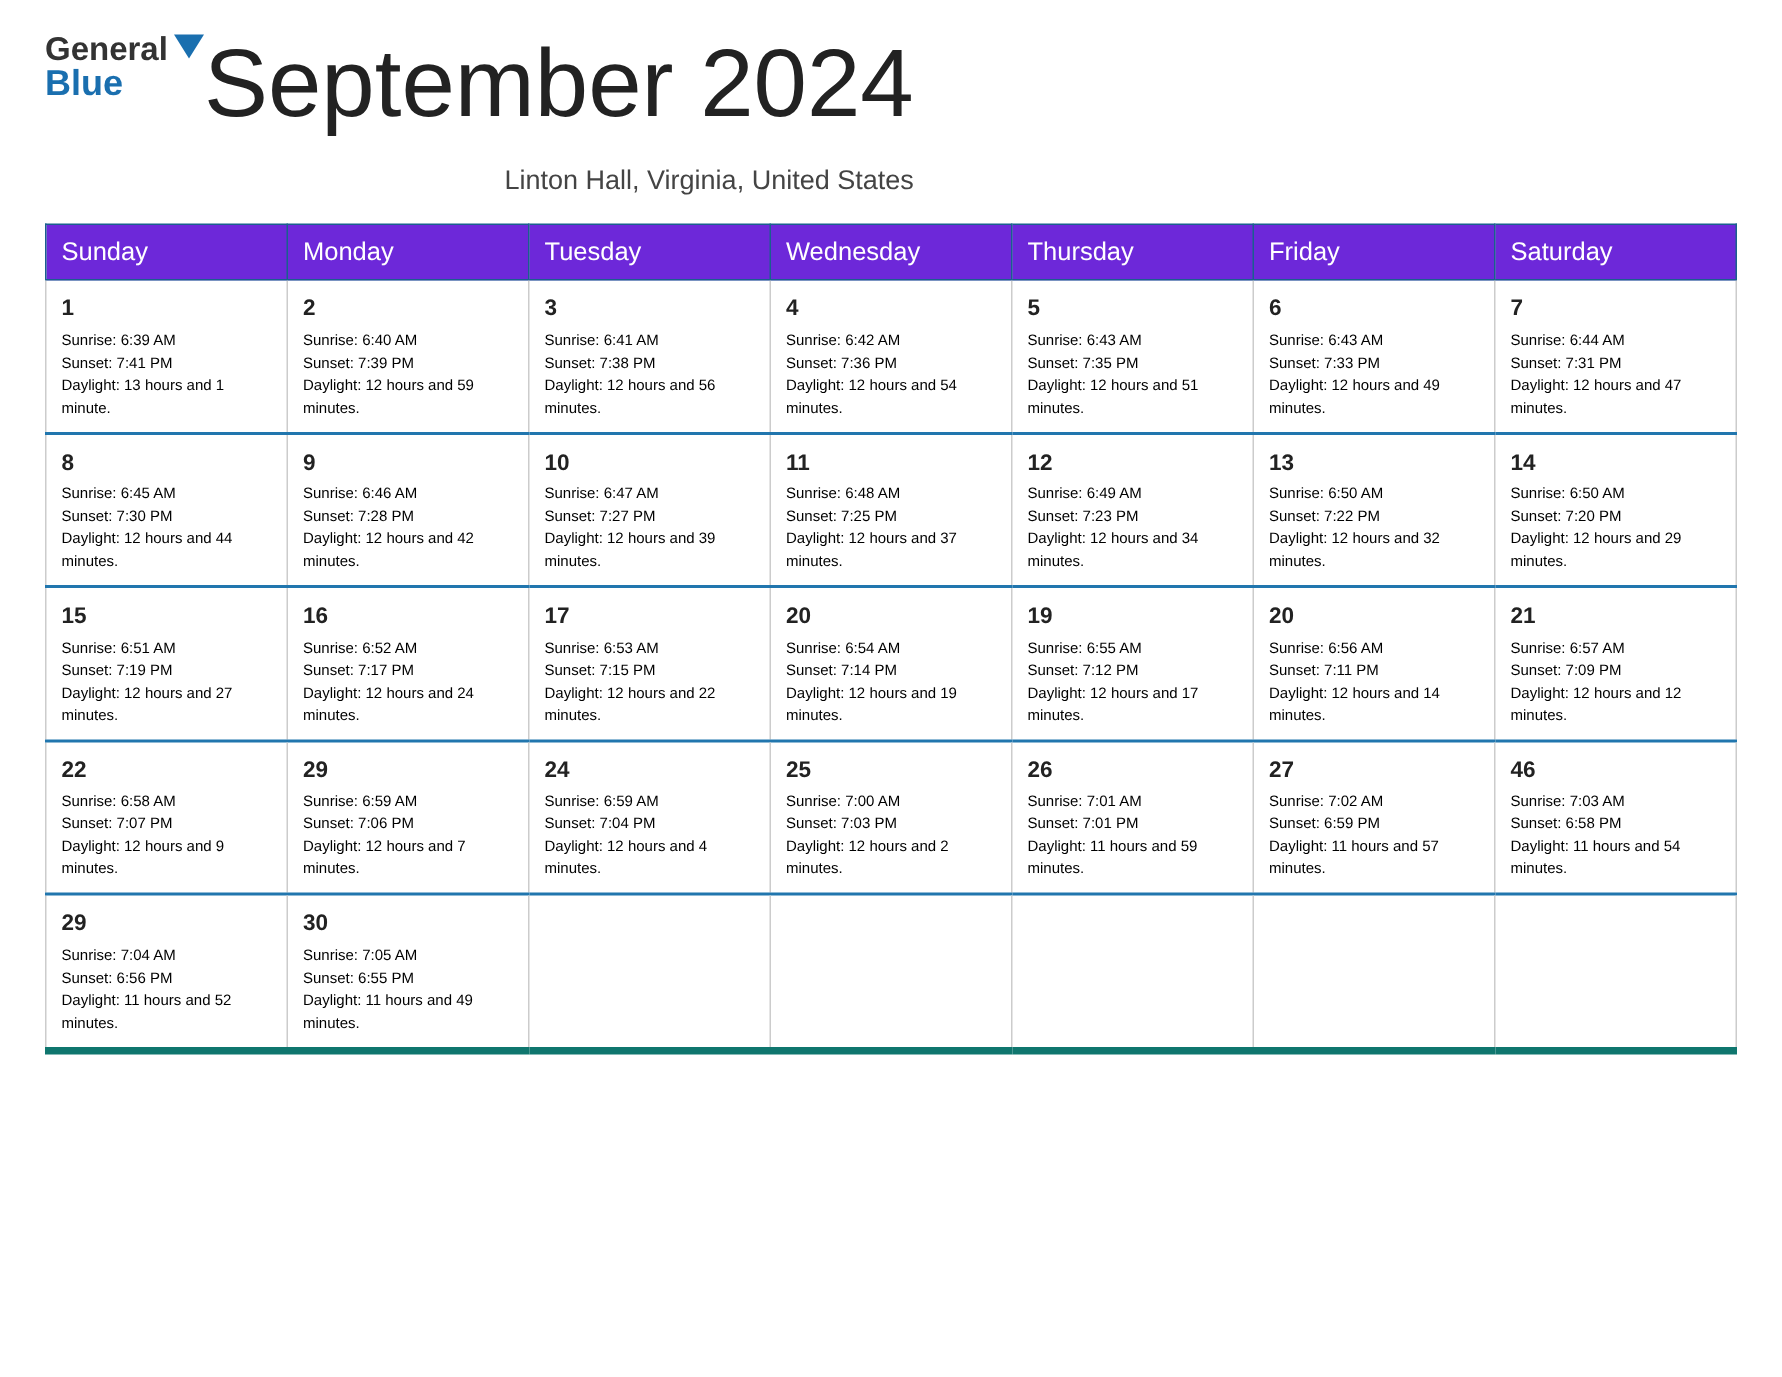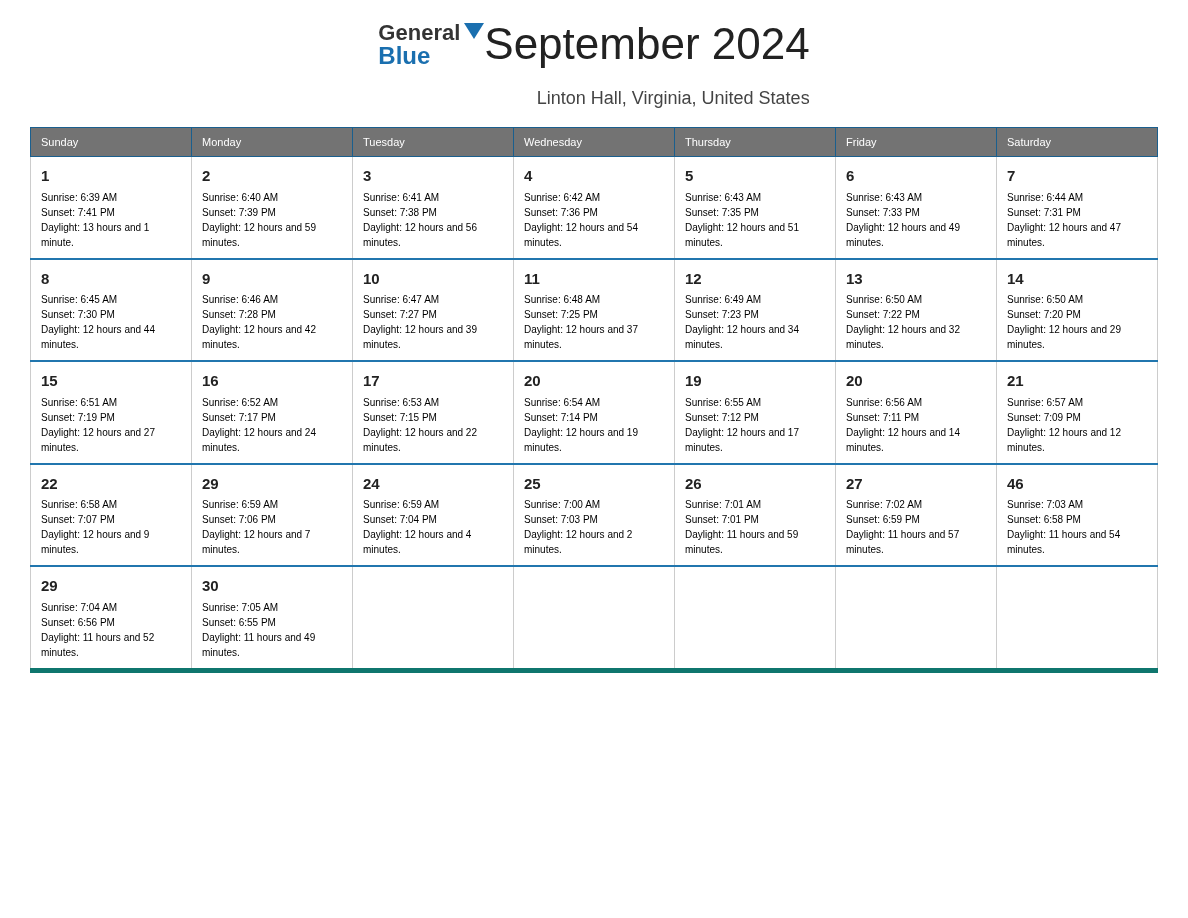--- a/index.html
+++ b/index.html
@@ -4,21 +4,21 @@
   <style>
     * { box-sizing: border-box; margin: 0; padding: 0; }
     body {
       font-family: Arial, sans-serif;
       background: #fff;
       padding: 20px 30px;
       color: #222;
     }
     .header {
       display: flex;
-      justify-content: center;
+      justify-content: flex-start;
       align-items: flex-start;
       margin-bottom: 18px;
     }
     .logo {
       display: flex;
       flex-direction: column;
       align-items: flex-start;
     }
     .logo-text {
       font-size: 22px;
@@ -35,40 +35,40 @@
       border-right: 10px solid transparent;
       border-top: 16px solid #1a6faf;
       display: inline-block;
       margin-left: 2px;
       margin-top: -4px;
     }
     .header-right {
       text-align: right;
     }
     .month-title {
-      font-size: 44px;
+      font-size: 64px;
       font-weight: 300;
       color: #222;
       line-height: 1.1;
     }
     .location {
       font-size: 18px;
       color: #444;
       margin-top: 20px;
     }
     table {
       width: 100%;
       border-collapse: collapse;
       table-layout: fixed;
     }
     thead th {
-      background: #737373;
+      background: #6d28d9;
       color: #fff;
       padding: 8px 10px;
-      font-size: 11px;
+      font-size: 17px;
       font-weight: normal;
       text-align: left;
       border: 1px solid #1a5f8e;
     }
     tbody td {
       vertical-align: top;
       padding: 8px 10px;
       border: 1px solid #ccc;
       font-size: 13px;
       line-height: 1.5;

